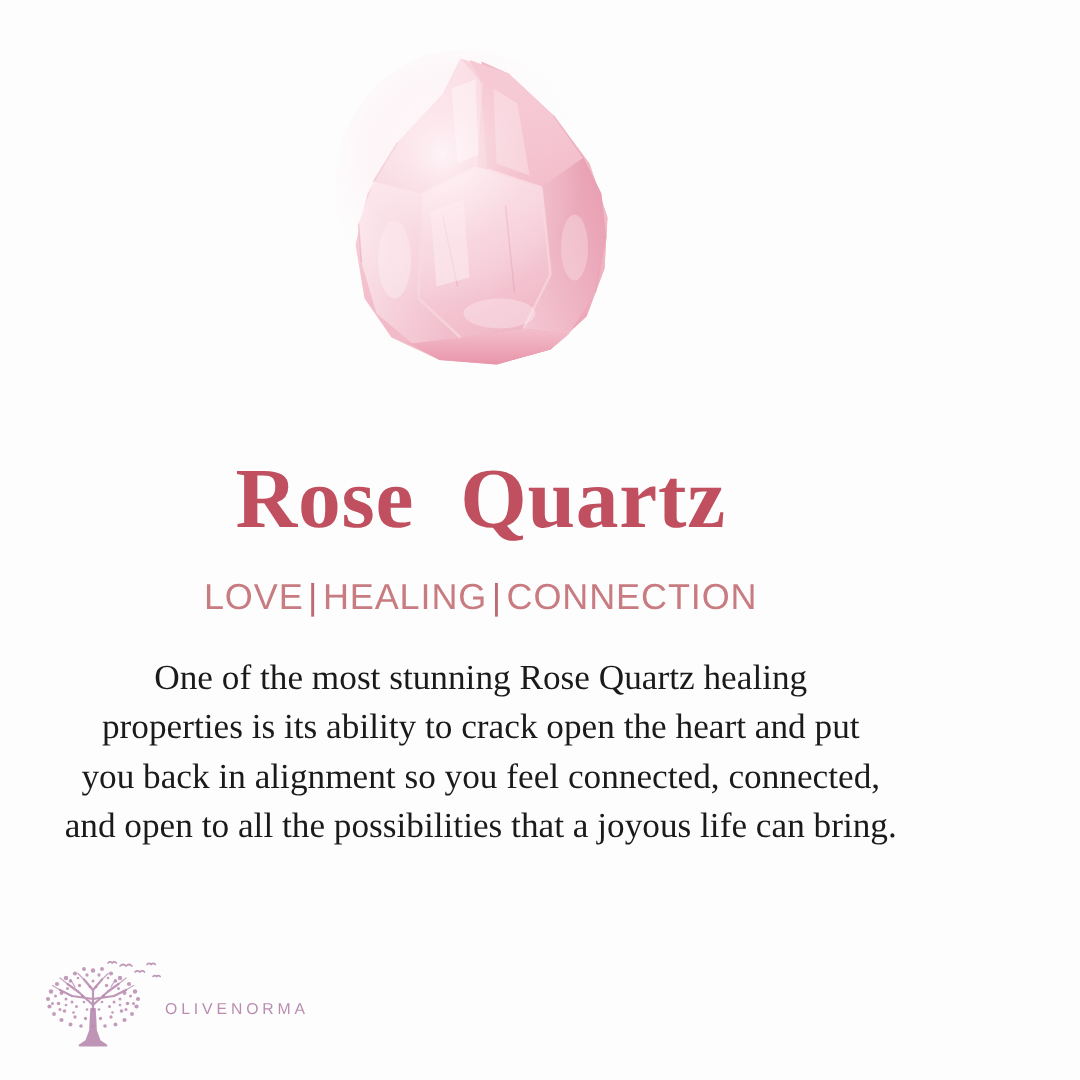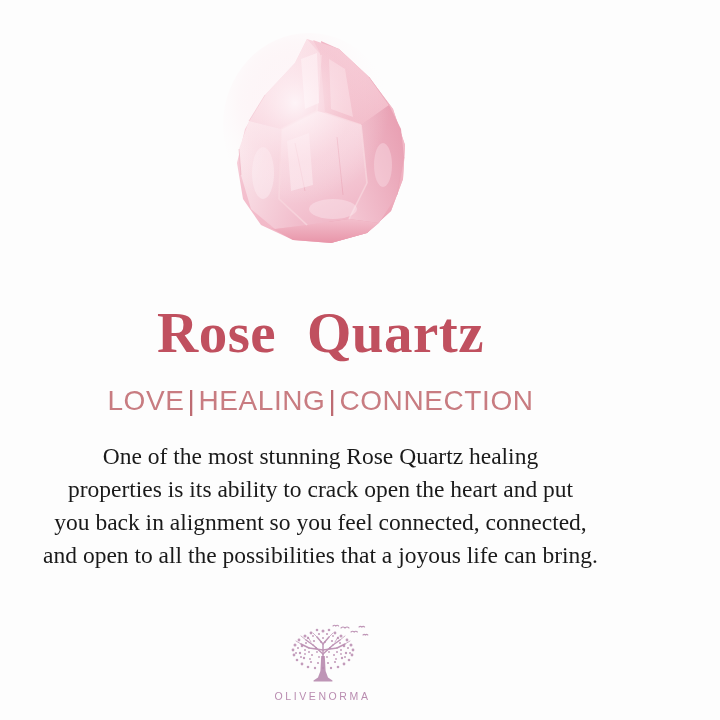--- a/index.html
+++ b/index.html
@@ -52,21 +52,21 @@
     word-spacing: 16px;
     line-height: 1;
     margin-top: 36px;
     text-align: center;
     white-space: nowrap;
   }
 
   
   .subtitle {
     font-family: "Liberation Sans", sans-serif;
-    font-size: 28px;
+    font-size: 24px;
     font-weight: 300;
     color: #c87c81;
     letter-spacing: 0.6px;
     line-height: 1;
     margin-top: 26px;
     text-align: center;
     white-space: nowrap;
   }
   .subtitle .sep {
     color: #bd6b72;
@@ -81,25 +81,24 @@
     color: #1a1a1a;
     font-family: "Liberation Serif", serif;
     font-size: 23.5px;
     line-height: 33px;
   }
   .body-copy .ln { display: block; white-space: nowrap; }
 
   
   .logo {
     position: absolute;
-    left: 4px;
+    left: 14px;
     right: 0;
     bottom: 18px;
     display: flex;
-    flex-direction: column;
     align-items: center;
   }
   .logo-mark { width: 96px; height: 62px; display: block; }
   .logo-word {
     margin-top: 4px;
     font-family: "Liberation Sans", sans-serif;
     font-size: 10.5px;
     letter-spacing: 2.6px;
     color: #b98cb0;
     text-align: center;

